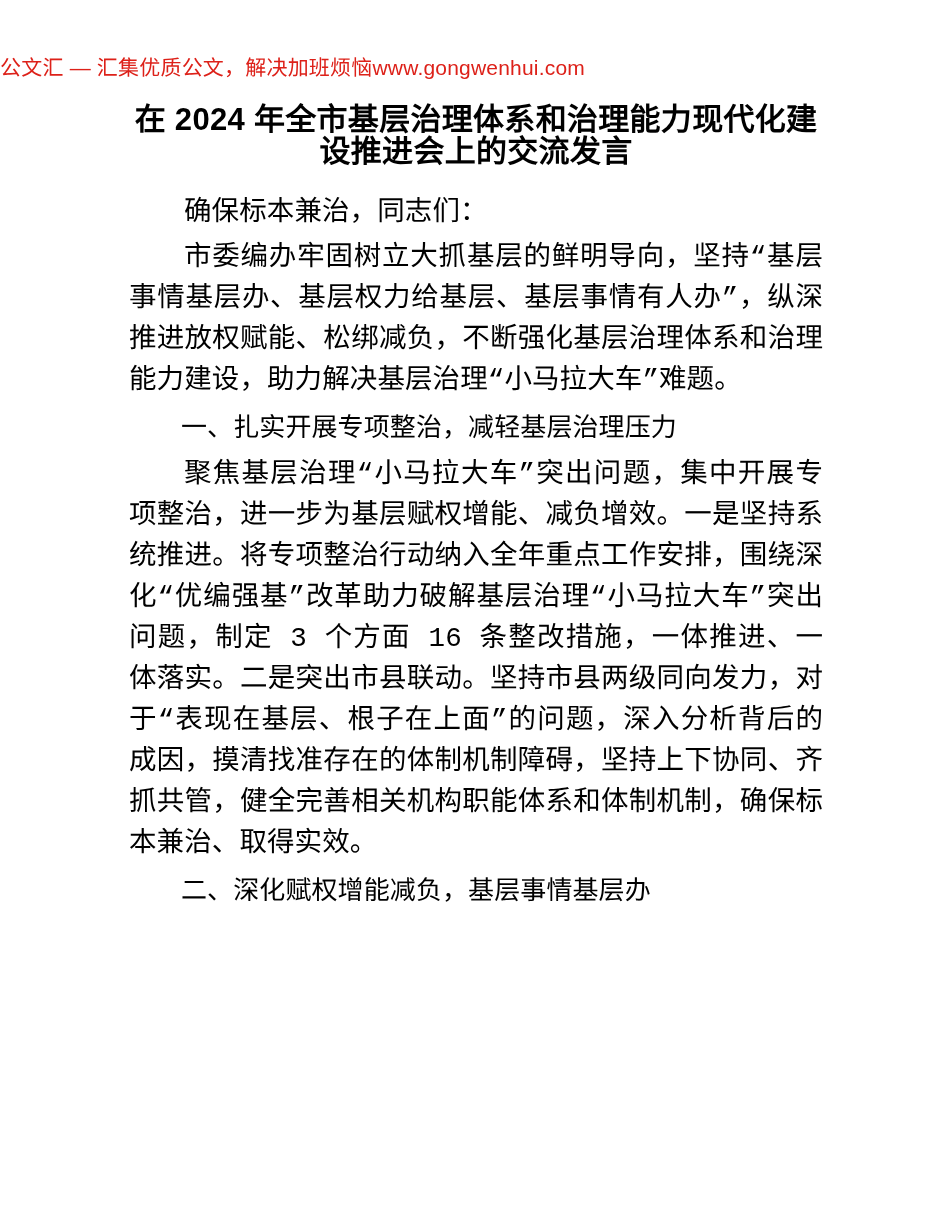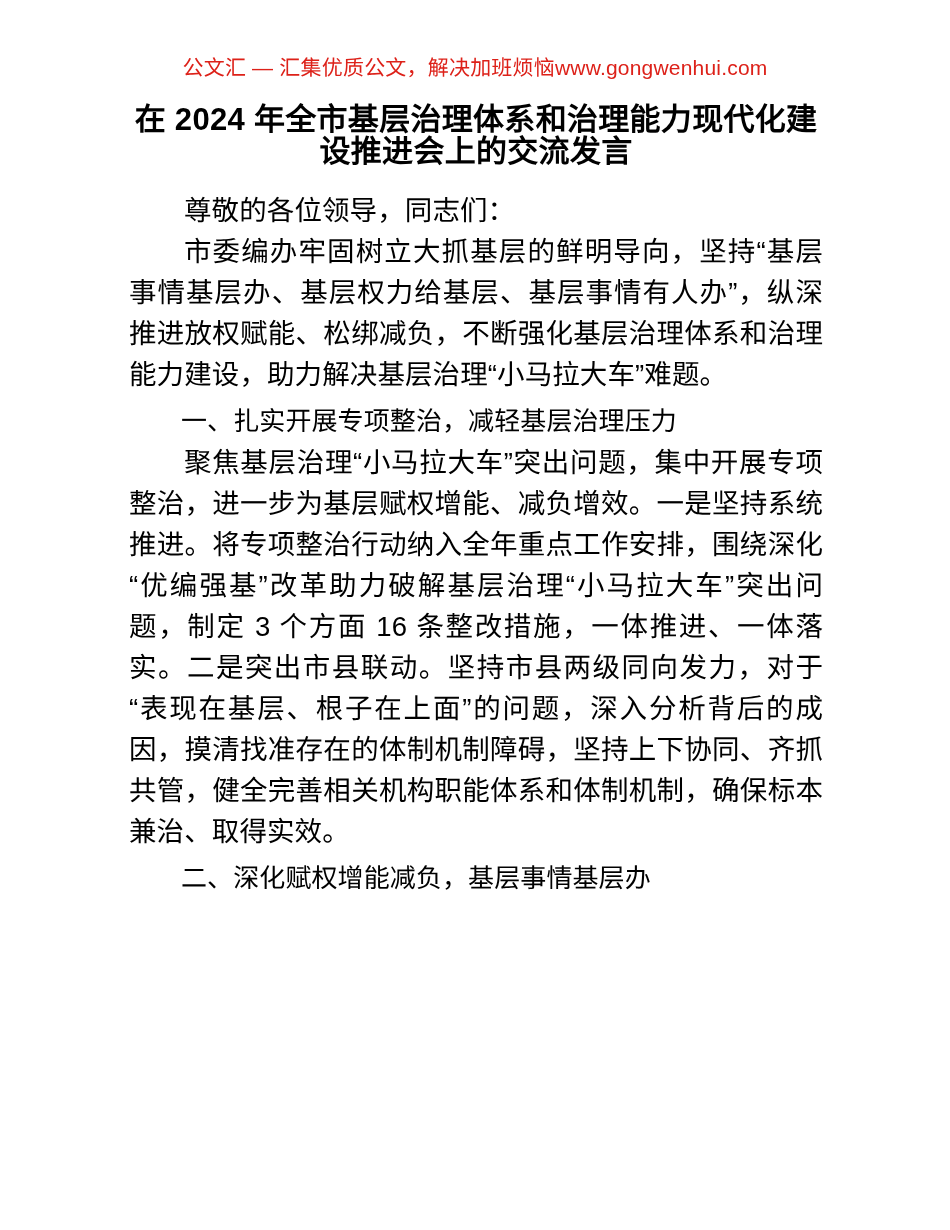--- a/index.html
+++ b/index.html
@@ -22,21 +22,20 @@
     box-sizing: border-box;
     overflow: hidden;
   }
 
   
   .site-header {
     position: absolute;
     top: 54px;
     left: 0;
     width: 950px;
-    text-align: center;
     white-space: nowrap;
   }
   .site-header .wm-text {
     font-size: 21px;
     line-height: 28px;
     font-weight: 400;
     letter-spacing: 0.2px;
     color: #dd2119;
   }
   .site-header .wm-url {
@@ -77,20 +76,22 @@
     text-justify: inter-ideograph;
     letter-spacing: 0.1px;
     word-break: break-all;
     text-indent: 2em;
   }
 
   .salutation {
     margin-top: 22px;
   }
   .para.gap {
+    margin-top: 6px;
+    font-family: Liberation Mono, monospace;
   }
 
   
   .section-heading {
     margin: 6px 0 0 0;
     font-size: 26px;
     line-height: 41px;
     font-weight: 400;
     text-indent: 2em;
     letter-spacing: 0.1px;
@@ -103,21 +104,21 @@
 <div class="page">
 
   <div class="site-header">
     <span class="wm-text" style="color: rgb(221, 33, 25);">公文汇 — 汇集优质公文，解决加班烦恼</span><span class="wm-url" style="color: rgb(221, 33, 25);">www.gongwenhui.com</span>
   </div>
 
   <div class="doc">
 
     <h1 class="doc-title">在 2024 年全市基层治理体系和治理能力现代化建设推进会上的交流发言</h1>
 
-    <p class="para salutation">尊敬的各位领导，同志们：</p>
+    <p class="para salutation">确保标本兼治，同志们：</p>
 
     <div id="blocks">
         <p class="para gap">市委编办牢固树立大抓基层的鲜明导向，坚持“基层事情基层办、基层权力给基层、基层事情有人办”，纵深推进放权赋能、松绑减负，不断强化基层治理体系和治理能力建设，助力解决基层治理“小马拉大车”难题。</p>
         <p class="section-heading">一、扎实开展专项整治，减轻基层治理压力</p>
         <p class="para gap">聚焦基层治理“小马拉大车”突出问题，集中开展专项整治，进一步为基层赋权增能、减负增效。一是坚持系统推进。将专项整治行动纳入全年重点工作安排，围绕深化“优编强基”改革助力破解基层治理“小马拉大车”突出问题，制定 3 个方面 16 条整改措施，一体推进、一体落实。二是突出市县联动。坚持市县两级同向发力，对于“表现在基层、根子在上面”的问题，深入分析背后的成因，摸清找准存在的体制机制障碍，坚持上下协同、齐抓共管，健全完善相关机构职能体系和体制机制，确保标本兼治、取得实效。</p>
         <p class="section-heading">二、深化赋权增能减负，基层事情基层办</p>
       </div>
 
   </div>
 

